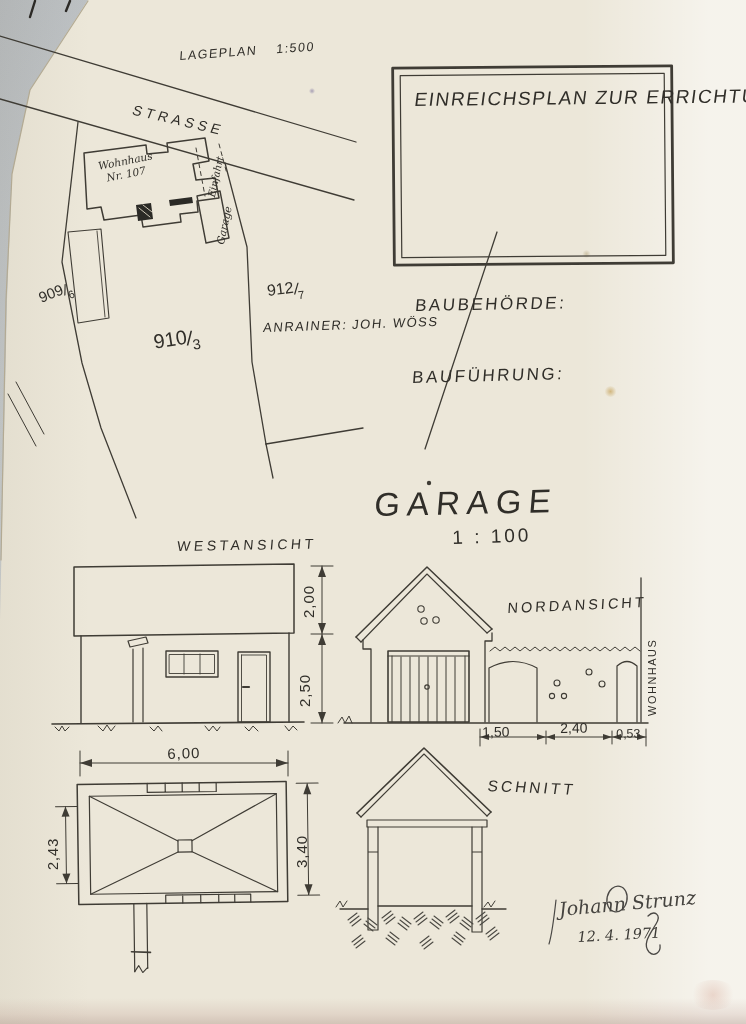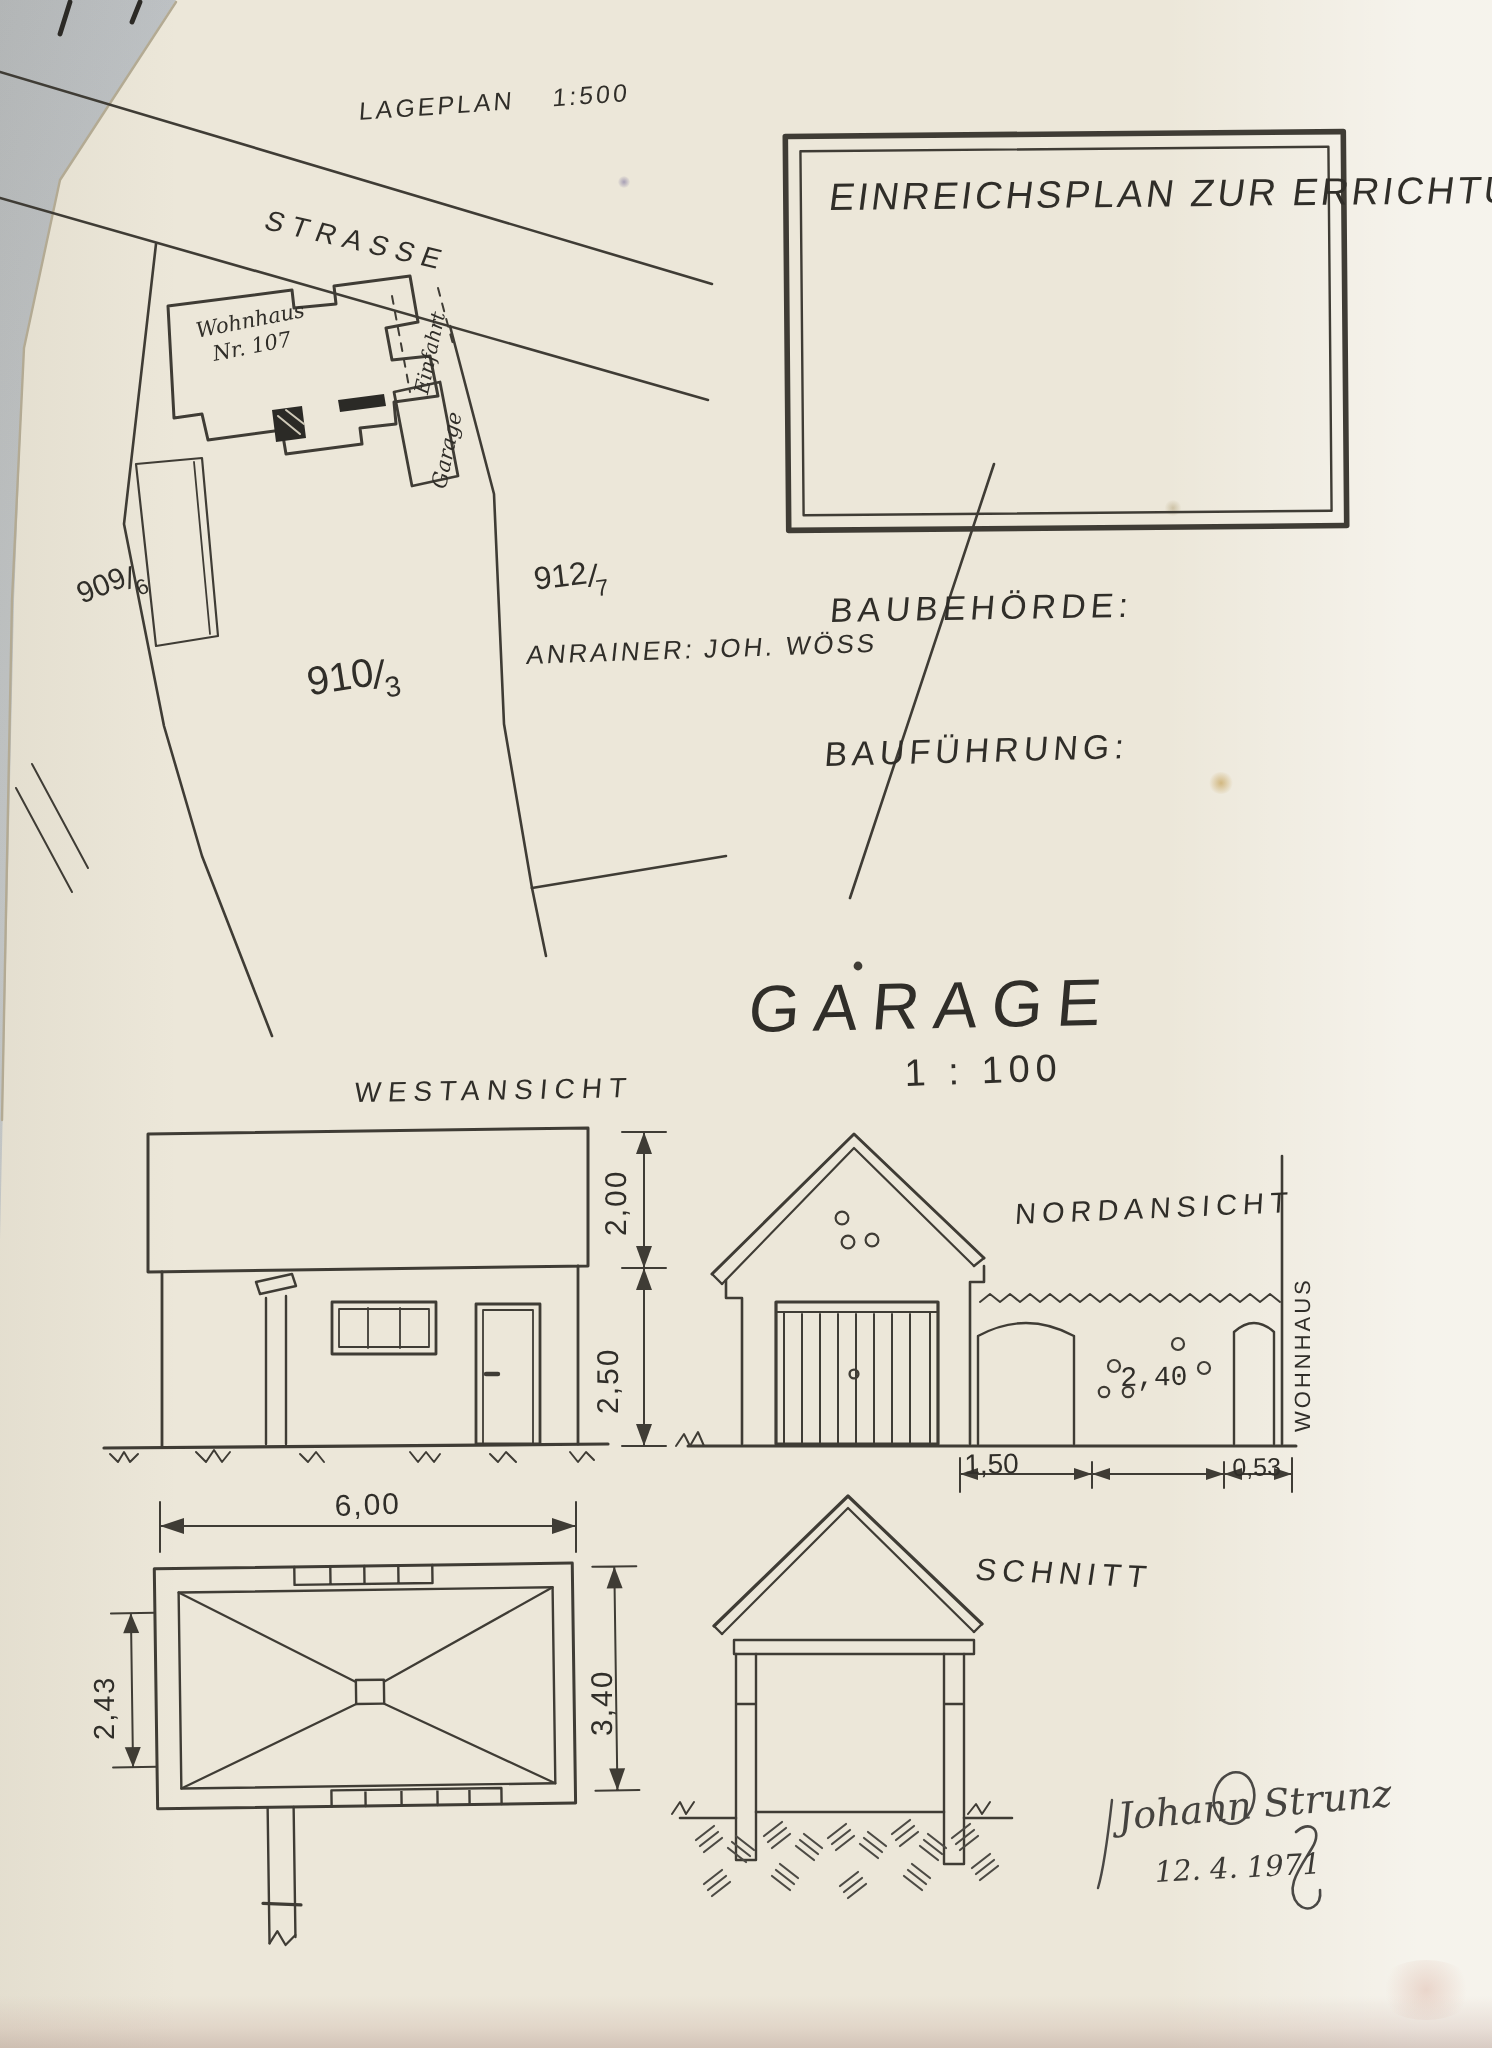--- a/index.html
+++ b/index.html
@@ -271,21 +271,21 @@
 
   <div class="txt hand" style="left:178px;top:538px;font-size:14px;letter-spacing:3.5px;transform:rotate(-1deg) skewX(-6deg);">WESTANSICHT</div>
   <div class="txt hand" style="left:508px;top:600px;font-size:14.5px;letter-spacing:3px;transform:rotate(-2.5deg) skewX(-6deg);">NORDANSICHT</div>
   <div class="txt hand" style="left:489px;top:777px;font-size:15.5px;letter-spacing:3px;transform:rotate(2.5deg) skewX(-6deg);">SCHNITT</div>
 
   <div class="txt hand vert" style="left:300px;top:618px;font-size:15px;letter-spacing:1px;">2,00</div>
   <div class="txt hand vert" style="left:296px;top:707px;font-size:15px;letter-spacing:1px;">2,50</div>
   <div class="txt hand" style="left:167px;top:745px;font-size:15px;letter-spacing:1px;transform:rotate(-2deg);">6,00</div>
 
   <div class="txt hand" style="left:482px;top:724px;font-size:14px;transform:rotate(-1deg);">1,50</div>
-  <div class="txt hand" style="left:560px;top:682px;font-size:14px;transform:rotate(-1deg);font-family:Liberation Mono, monospace;">2,40</div>
+  <div class="txt hand" style="left:560px;top:720px;font-size:14px;transform:rotate(-1deg);">2,40</div>
   <div class="txt hand" style="left:616px;top:727px;font-size:12.5px;transform:rotate(-1deg);">0,53</div>
   <div class="txt hand vert" style="left:646px;top:716px;font-size:11px;letter-spacing:1.5px;">WOHNHAUS</div>
 
   <div class="txt hand vert" style="left:45px;top:870px;font-size:14.5px;letter-spacing:1px;">2,43</div>
   <div class="txt hand vert" style="left:293px;top:868px;font-size:15px;letter-spacing:1px;">3,40</div>
 
   <div class="txt script" style="left:558px;top:898px;font-size:19px;color:#45433f;transform:rotate(-5deg);">Johann Strunz</div>
   <div class="txt script" style="left:577px;top:929px;font-size:14.5px;color:#3c3a36;transform:rotate(-3deg);">12. 4. 1971</div>
 
   <div class="bottom-edge"></div>

